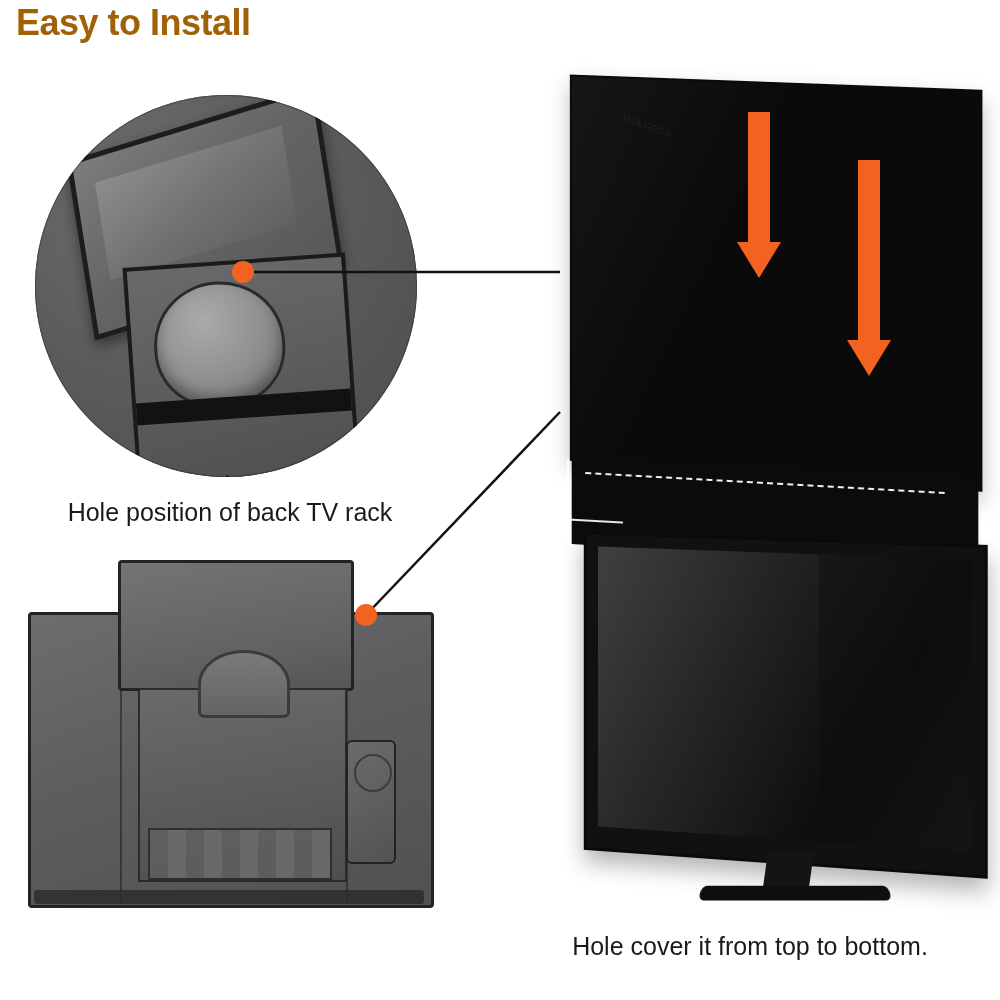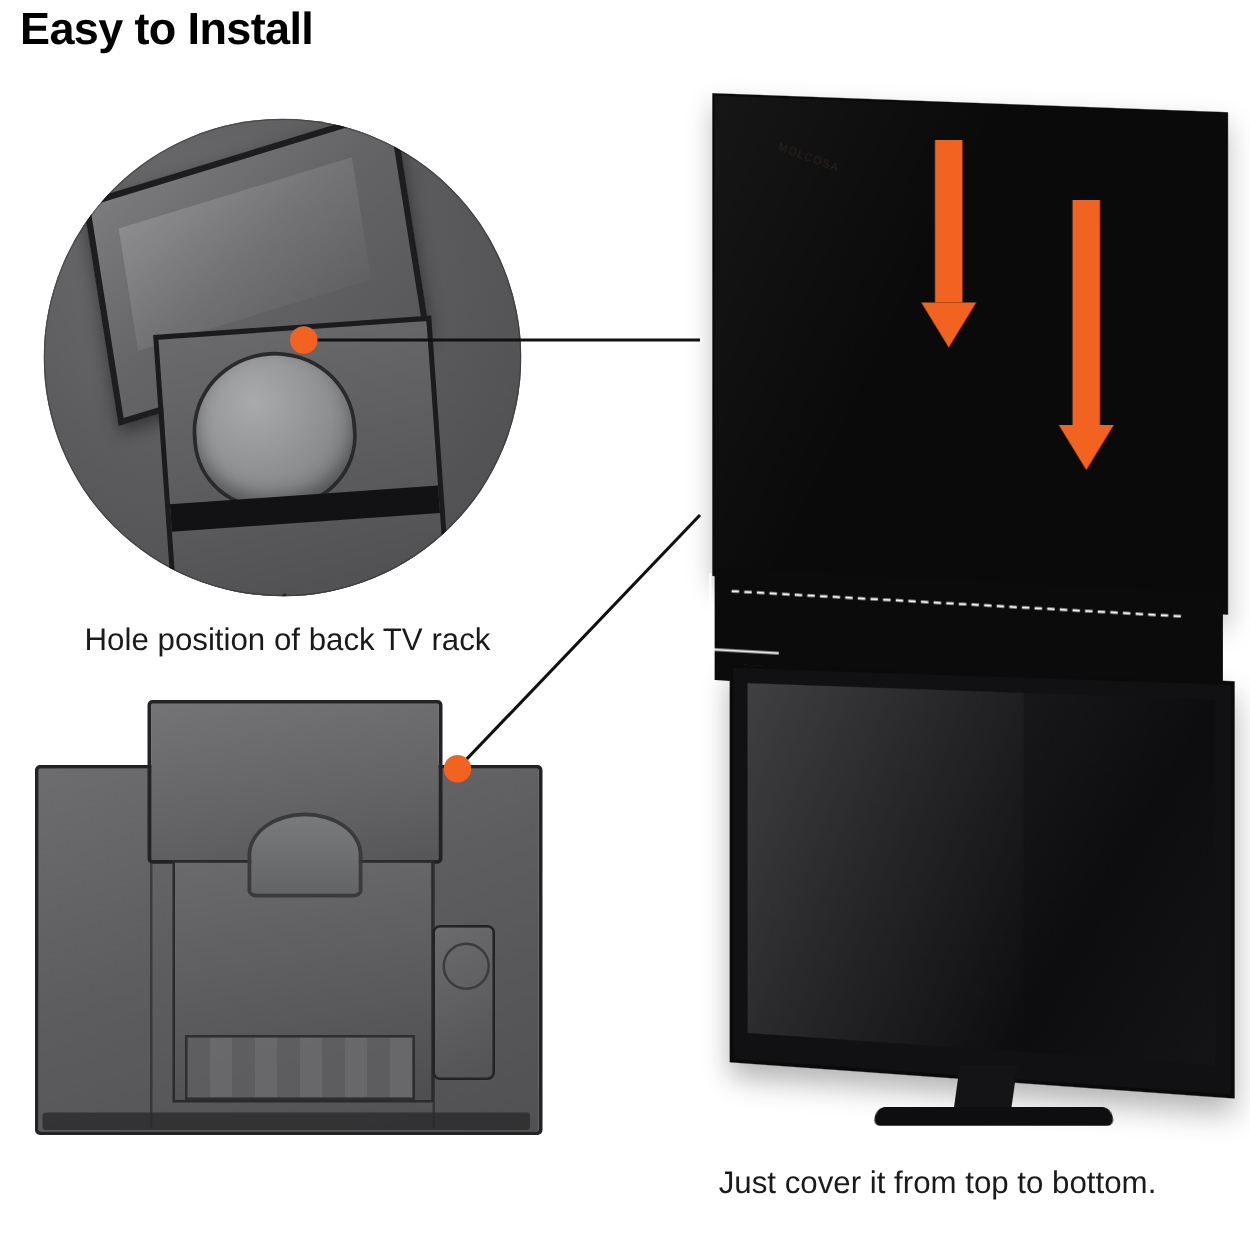--- a/index.html
+++ b/index.html
@@ -23,21 +23,21 @@
     height: 1000px;
   }
 
   
   .headline {
     position: absolute;
     left: 16px;
     top: 2px;
     font-size: 36px;
     font-weight: bold;
-    color: #000000;
+    color: #a16207;
     letter-spacing: -0.5px;
     white-space: nowrap;
   }
 
   
   .caption {
     position: absolute;
     font-size: 25px;
     color: #1a1a1a;
     text-align: center;
@@ -450,21 +450,21 @@
   </div>
 
   <div class="tv-bare">
     <div class="tvb-frame">
       <div class="tvb-screen"></div>
     </div>
     <div class="tvb-neck"></div>
     <div class="tvb-base"></div>
   </div>
 
-  <div class="caption cap-cover">Just cover it from top to bottom.</div>
+  <div class="caption cap-cover">Hole cover it from top to bottom.</div>
 
   <svg id="lines" viewBox="0 0 1000 1000">
     <line x1="250" y1="272" x2="560" y2="272" stroke="#111" stroke-width="2.5"></line>
     <line x1="366" y1="615" x2="560" y2="412" stroke="#111" stroke-width="2.5"></line>
     <circle cx="243" cy="272" r="11" fill="#F26322"></circle>
     <circle cx="366" cy="615" r="11" fill="#F26322"></circle>
   </svg>
 
 </div>
 

